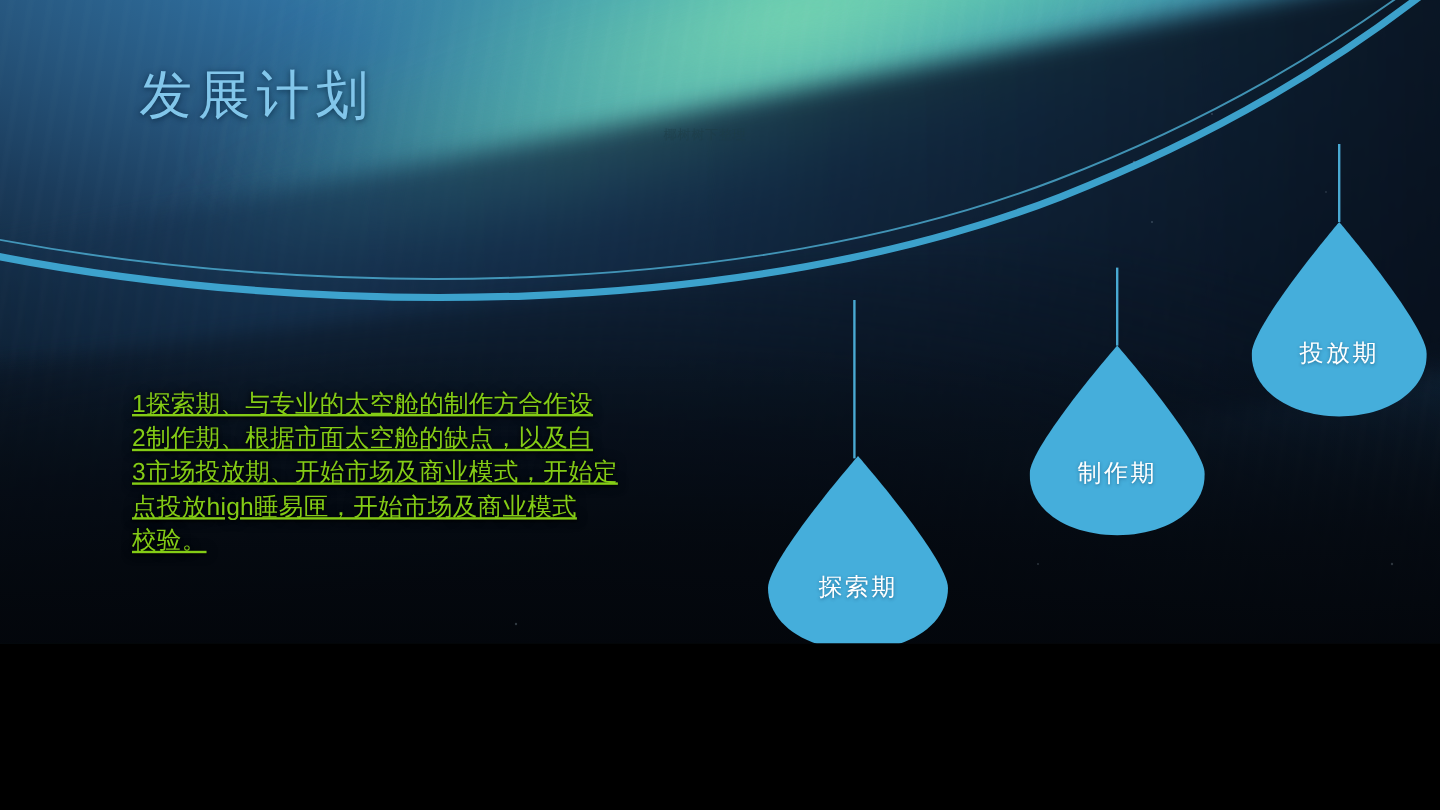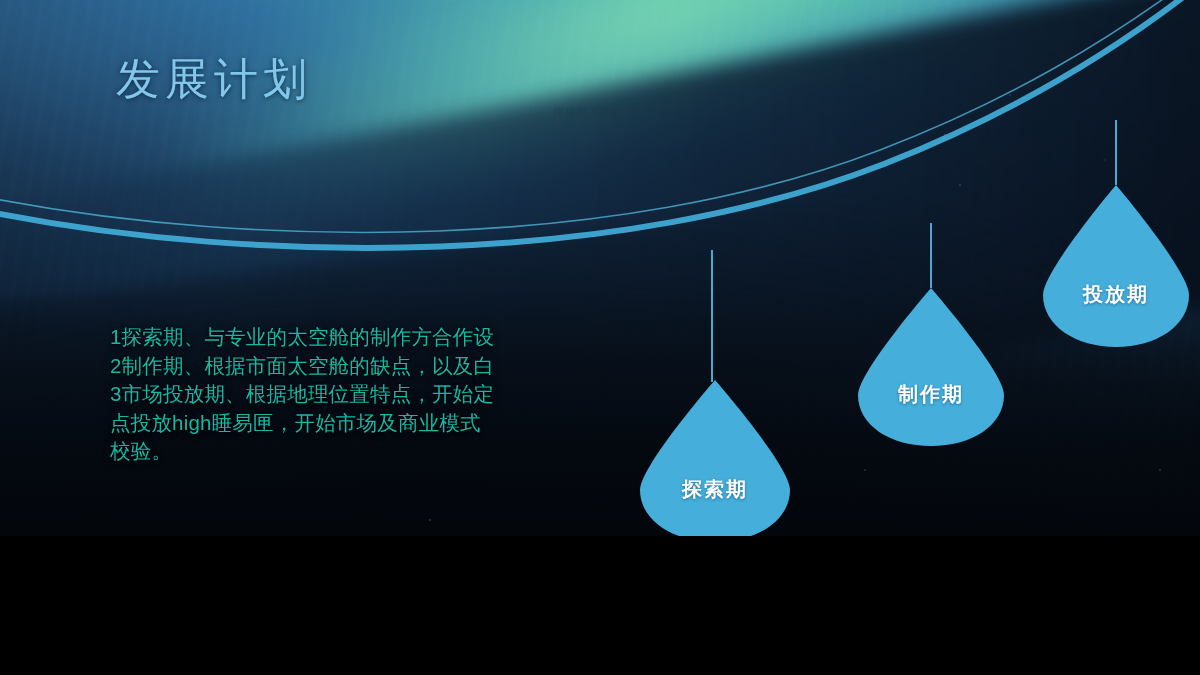--- a/index.html
+++ b/index.html
@@ -43,26 +43,26 @@
   
   .title{position:absolute;left:116px;top:50px;font-size:44px;letter-spacing:5px;
     color:#82c6ea;text-shadow:0 1px 5px rgba(0,30,55,.75);white-space:nowrap;}
 
   
   .watermark{position:absolute;left:553px;top:105px;font-size:11px;letter-spacing:.5px;
     color:rgba(30,60,70,.55);white-space:nowrap;}
 
   
   .body-text{position:absolute;left:110px;top:323px;width:452px;
-    font-size:20.5px;line-height:28.5px;color:#14b8a6;letter-spacing:.2px;
-    text-shadow:0 1px 3px rgba(0,0,0,.95), 0 0 9px rgba(0,0,0,.7);}
+    font-size:20.5px;line-height:28.5px;color:#84cc16;letter-spacing:.2px;
+    text-shadow:0 1px 3px rgba(0,0,0,.95), 0 0 9px rgba(0,0,0,.7);text-decoration:underline;}
   .body-text p{margin:0;}
 
   
-  .drop-wrap{position:absolute;font-weight:bold;}
+  .drop-wrap{position:absolute;}
   .drop{position:relative;width:100%;height:100%;}
   .drop-label{position:absolute;left:0;width:100%;text-align:center;
     color:#fff;font-size:20px;letter-spacing:2px;
     text-shadow:0 1px 3px rgba(0,40,70,.45);}
 </style>
 </head>
 <body>
 
 <div id="slide">
 
@@ -110,21 +110,21 @@
     <line x1="1116" y1="120" x2="1116" y2="185" stroke="#49a9d2" stroke-width="2"></line>
   </svg>
 
   <div class="title">发展计划</div>
 
   <div class="watermark">椰树树下整理</div>
 
   <div class="body-text">
     <p>1探索期、与专业的太空舱的制作方合作设</p>
     <p>2制作期、根据市面太空舱的缺点，以及白</p>
-    <p>3市场投放期、根据地理位置特点，开始定</p>
+    <p>3市场投放期、开始市场及商业模式，开始定</p>
     <p>点投放high睡易匣，开始市场及商业模式</p>
     <p>校验。</p>
   </div>
 
   <div class="drop-wrap" style="left:640px;top:378px;width:150px;height:166px;">
     <svg class="drop" viewBox="0 0 150 166">
       <path d="M75 2 C75 2 150 88 150 112 C150 143 116 164 75 164 C34 164 0 143 0 112 C0 88 75 2 75 2 Z" fill="#45aedb"></path>
     </svg>
     <div class="drop-label" style="top:98px;">探索期</div>
   </div>

